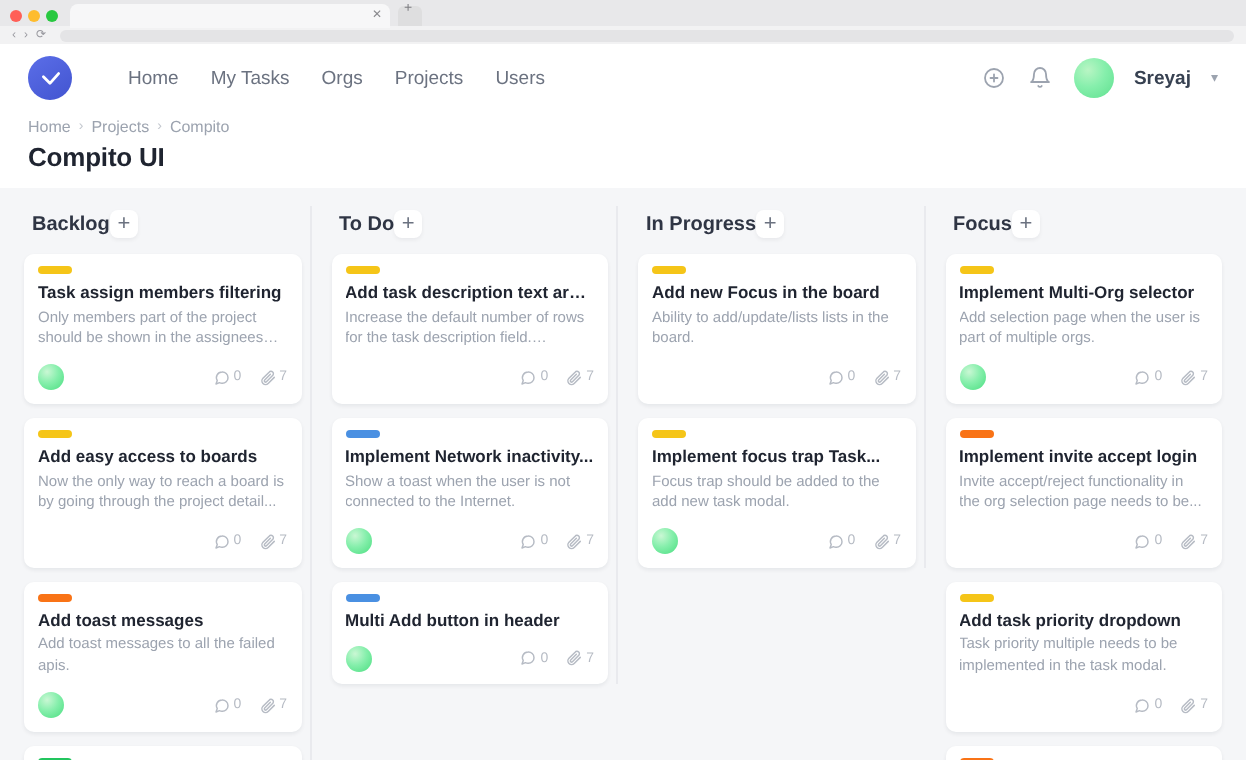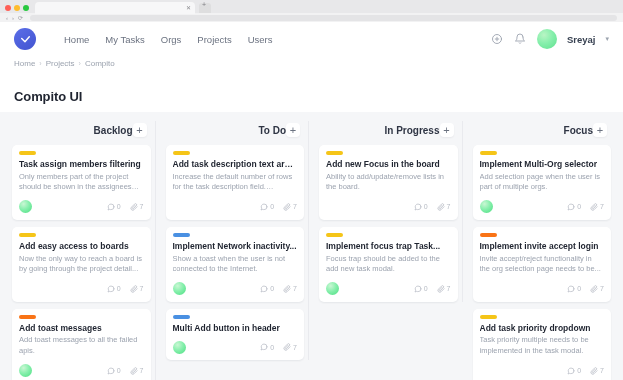--- a/index.html
+++ b/index.html
@@ -170,21 +170,21 @@
     gap: 4px;
     font-size: 8px;
     color: #9ca3af;
   }
   .breadcrumb .sep { color: #c4c8cf; font-size: 7px; }
   .breadcrumb a { color: #9ca3af; text-decoration: none; }
   .page-title {
     font-size: 13px;
     font-weight: bold;
     color: #1f2430;
-    margin-top: 21px;
+    margin-top: 3px;
     letter-spacing: -0.1px;
   }
 
   
   .board-wrap {
     background: #f5f6f8;
     height: 100%;
     padding: 9px 8px 0 8px;
     box-sizing: border-box;
   }
@@ -198,21 +198,21 @@
     min-width: 0;
     background: transparent;
     padding: 0 4px;
     box-sizing: border-box;
     border-right: 1px solid #e9eaee;
   }
   .column:last-child { border-right: none; }
   .col-header {
     display: flex;
     align-items: center;
-    justify-content: flex-end;
+    justify-content: flex-start;
     padding: 2px 4px 8px 4px;
   }
   .col-title {
     font-size: 10px;
     font-weight: bold;
     color: #2f3544;
   }
   .col-add {
     width: 14px;
     height: 14px;
@@ -535,21 +535,21 @@
       </div>
       <div class="column">
         <div class="col-header">
           <div class="col-title">In Progress</div>
           <div class="col-add">+</div>
         </div>
         <div class="cards">
           <div class="card">
             <div class="card-label" style="background: rgb(245, 197, 24);"></div>
             <div class="card-title">Add new Focus in the board</div>
-            <div class="card-desc">Ability to add/update/remove lists in the board.</div>
+            <div class="card-desc">Ability to add/update/lists lists in the board.</div>
             <div class="card-footer">
               <div class="footer-meta">
                 <span class="meta-item">
                   <span>
                     <svg width="8" height="8" viewBox="0 0 24 24" fill="none" stroke="currentColor" stroke-width="2.2" stroke-linecap="round" stroke-linejoin="round">
                       <path d="M21 11.5a8.4 8.4 0 0 1-9 8.4 8.5 8.5 0 0 1-3.8-.9L3 21l1.9-5.1A8.4 8.4 0 0 1 12 3.1a8.4 8.4 0 0 1 9 8.4z"></path>
                     </svg>
                   </span>
                   <span>0</span>
                 </span>

